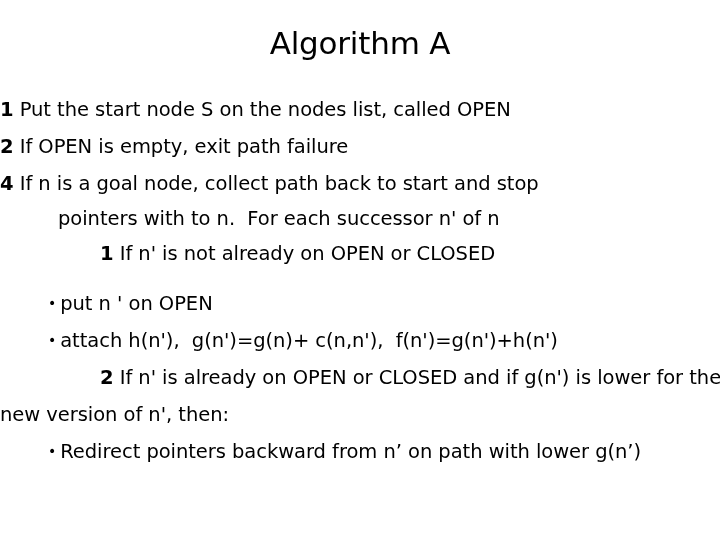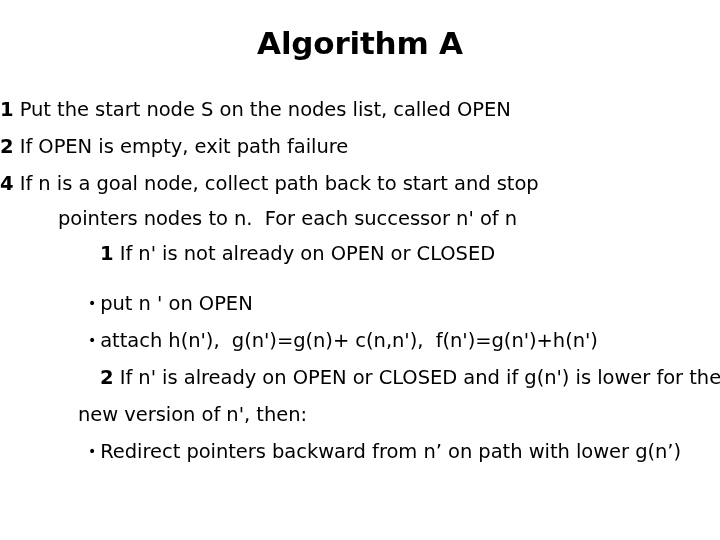--- a/index.html
+++ b/index.html
@@ -21,21 +21,21 @@
     position: relative;
     box-sizing: border-box;
   }
   .slide-title {
     position: absolute;
     top: 26px;
     left: 0;
     width: 720px;
     text-align: center;
     font-size: 31px;
-    font-weight: bold;
+    font-weight: normal;
     letter-spacing: -0.2px;
     line-height: 1.1;
   }
   .body-block {
     position: absolute;
     top: 91px;
     left: 0;
     width: 720px;
   }
   .line {
@@ -57,25 +57,24 @@
   }
   
   .lvl2 {
     padding-left: 100px;
   }
   .lvl2 .num {
     font-weight: bold;
   }
   
   .lvl2-cont {
-    padding-left: 78px;
   }
   
   .lvl3 {
-    padding-left: 88px;
+    padding-left: 48px;
   }
   .bullet {
     font-size: 14px;
     vertical-align: 2px;
     padding-right: 4px;
   }
   .gap-before {
     margin-top: 13px;
   }
   .tight {
@@ -92,21 +91,21 @@
 
   <div class="body-block">
 
     <div class="line lvl1"><span class="num">1</span><span> Put the start node S on the nodes list, called OPEN</span></div>
 
     <div class="line lvl1"><span class="num">2</span><span> If OPEN is empty, exit path failure</span></div>
 
 
     <div class="line lvl1"><span class="num">4</span><span> If n is a goal node, collect path back to start and stop</span></div>
 
-    <div class="line lvl1-cont tight">pointers nodes to n.  For each successor n' of n</div>
+    <div class="line lvl1-cont tight">pointers with to n.  For each successor n' of n</div>
 
     <div class="line lvl2"><span class="num">1</span><span> If n' is not already on OPEN or CLOSED</span></div>
 
     <div class="line lvl3 gap-before"><span class="bullet">•</span><span>put n ' on OPEN</span></div>
 
     <div class="line lvl3"><span class="bullet">•</span><span>attach h(n'),  g(n')=g(n)+ c(n,n'),  f(n')=g(n')+h(n')</span></div>
 
     <div class="line lvl2"><span class="num">2</span><span> If n' is already on OPEN or CLOSED and if g(n') is lower for the</span></div>
     <div class="line lvl2-cont">new version of n', then:</div>
 

